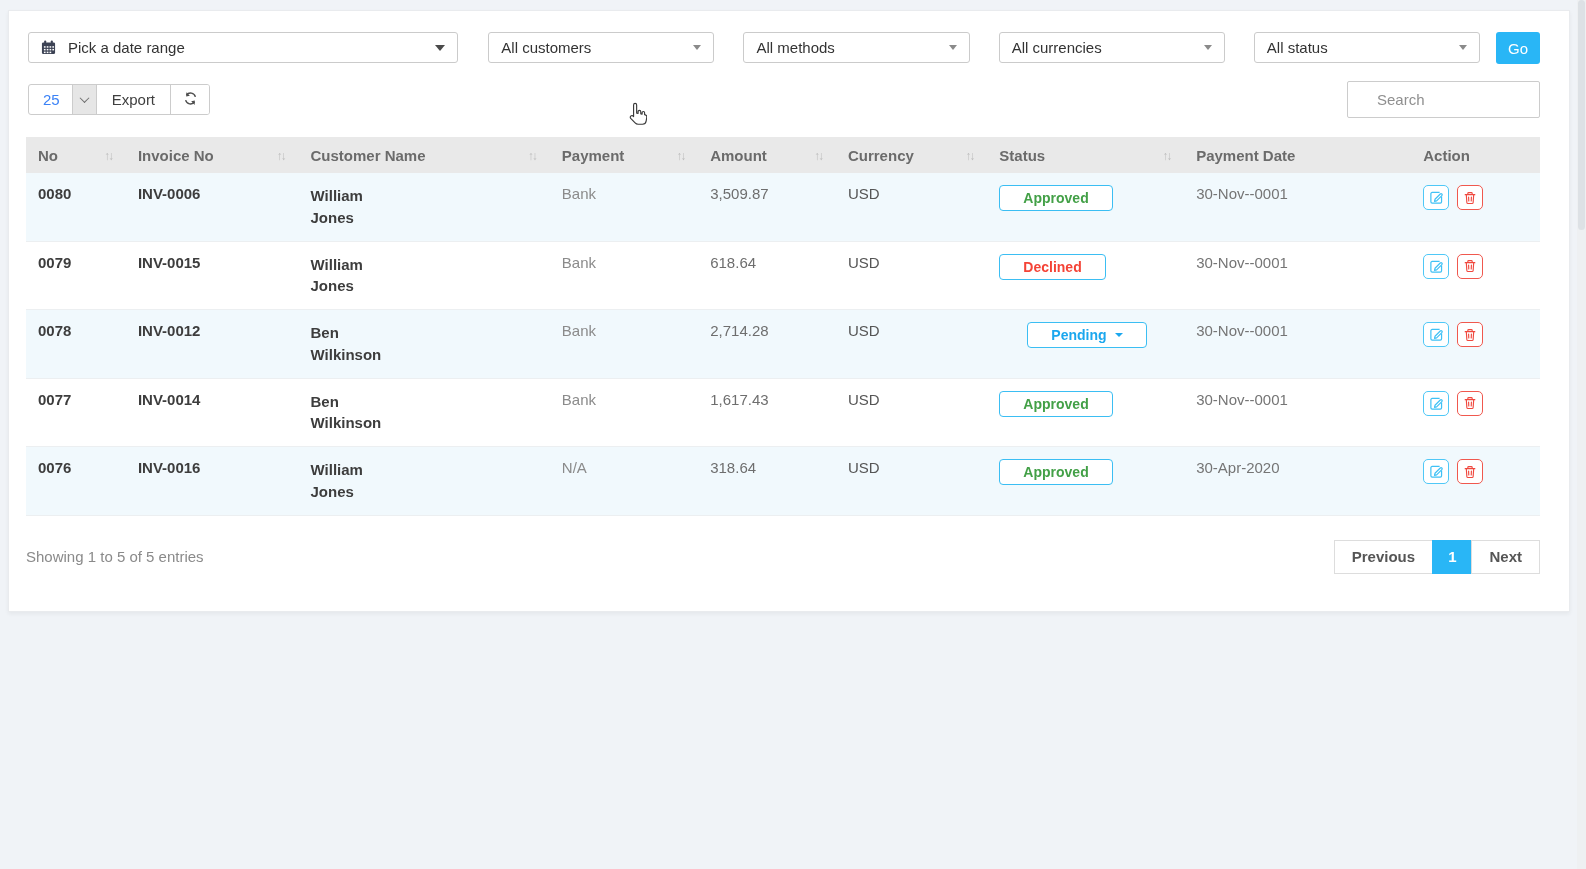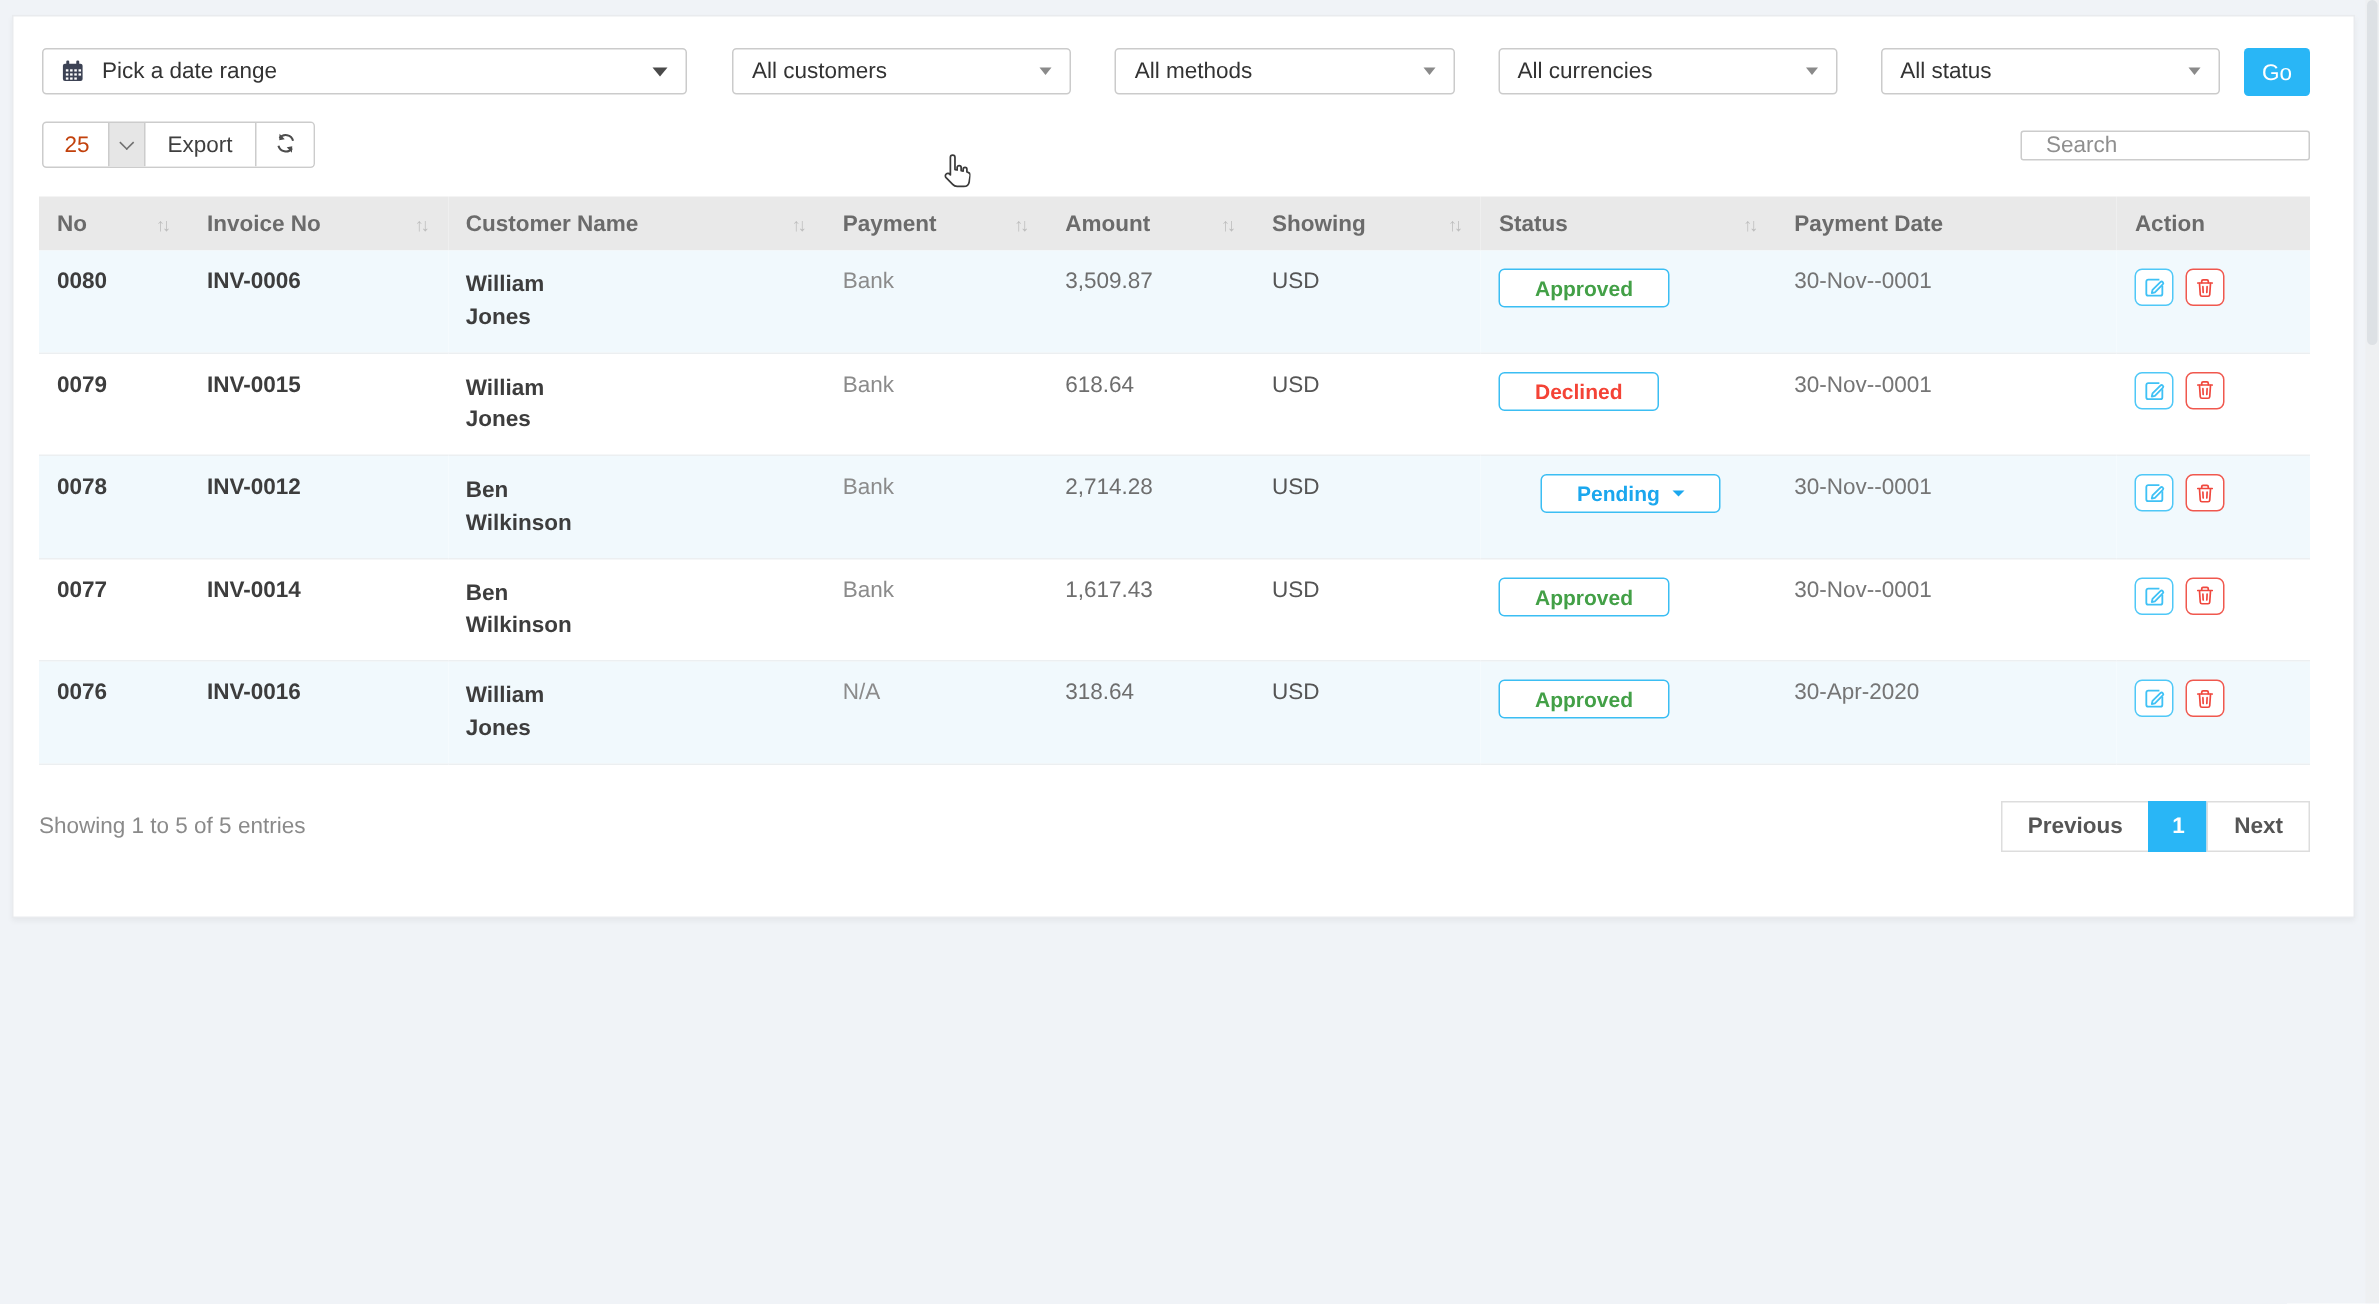--- a/index.html
+++ b/index.html
@@ -38,31 +38,31 @@
     border-top: 6px solid #4a4a4a; margin-left: auto; }
   .caret-sel { width: 0; height: 0; border-left: 4px solid transparent; border-right: 4px solid transparent;
     border-top: 5px solid #8a8a8a; margin-left: auto; }
   .go-btn { margin-left: 16px; height: 32px; width: 45px; border: none; border-radius: 3px;
     background: var(--primary, #29b6f6); color: #fff; font-size: 15px; font-family: inherit; cursor: pointer; }
 
   
   .toolbar-row { display: flex; justify-content: space-between; align-items: center; padding: 17px 29px 0 19px; }
   .btn-group { display: inline-flex; height: 31px; border: 1px solid #ccc; border-radius: 3px; overflow: hidden; background: #fff; }
   .page-size { display: flex; align-items: center; cursor: pointer; }
-  .page-size-value { padding: 0 12px 0 14px; font-size: 15px; color: #c2410c; }
+  .page-size-value { padding: 0 12px 0 14px; font-size: 15px; color: #3b82f6; }
   .page-size-arrow { width: 24px; align-self: stretch; background: #e6e6e6; border-left: 1px solid #ccc;
     display: flex; align-items: center; justify-content: center; }
   .chev-down { width: 7px; height: 7px; border-right: 1.5px solid #6f6f6f; border-bottom: 1.5px solid #6f6f6f;
     transform: rotate(45deg) translate(-1px,-1px); }
   .export-btn { border: none; border-left: 1px solid #ccc; background: #fff; padding: 0 15px;
     font-size: 15px; color: #3f3f3f; font-family: inherit; cursor: pointer; }
   .refresh-btn { border: none; border-left: 1px solid #ccc; background: #fff; width: 39px;
     display: flex; align-items: center; justify-content: center; cursor: pointer; color: #4d4d4d; }
-  .search-input { width: 193px; height: 20px; border: 1px solid #ccc; border-radius: 2px;
-    padding: 0 16px; font-size: 15px; font-family: inherit; color: #333; outline: none; margin-left: 24px; }
+  .search-input { width: 193px; height: 37px; border: 1px solid #ccc; border-radius: 2px;
+    padding: 0 29px; font-size: 15px; font-family: inherit; color: #333; outline: none; margin-left: 24px; }
   .search-input::placeholder { color: #8f8f8f; }
 
   
   .table-wrap { margin: 19px 29px 0 17px; }
   table { width: 100%; border-collapse: collapse; table-layout: fixed; font-size: 15px; }
   thead th { background: #e9e9e9; color: #6b6b6b; font-weight: 600; text-align: left;
     padding: 10px 12px 9px 12px; }
   .th-inner { display: flex; align-items: center; justify-content: space-between; }
   .sort-icon { color: #bdbdbd; font-size: 12px; letter-spacing: -2px; font-weight: 400; padding-right: 2px; }
   tbody tr { border-bottom: 1px solid #eceff1; }
@@ -233,21 +233,21 @@
 
   <th>
     <span class="th-inner">
       <span class="th-label">Amount</span>
       <span class="sort-icon">↑↓</span>
     </span>
   </th>
 
   <th>
     <span class="th-inner">
-      <span class="th-label">Showing</span>
+      <span class="th-label">Currency</span>
       <span class="sort-icon">↑↓</span>
     </span>
   </th>
 
   <th>
     <span class="th-inner">
       <span class="th-label">Status</span>
       <span class="sort-icon">↑↓</span>
     </span>
   </th>

